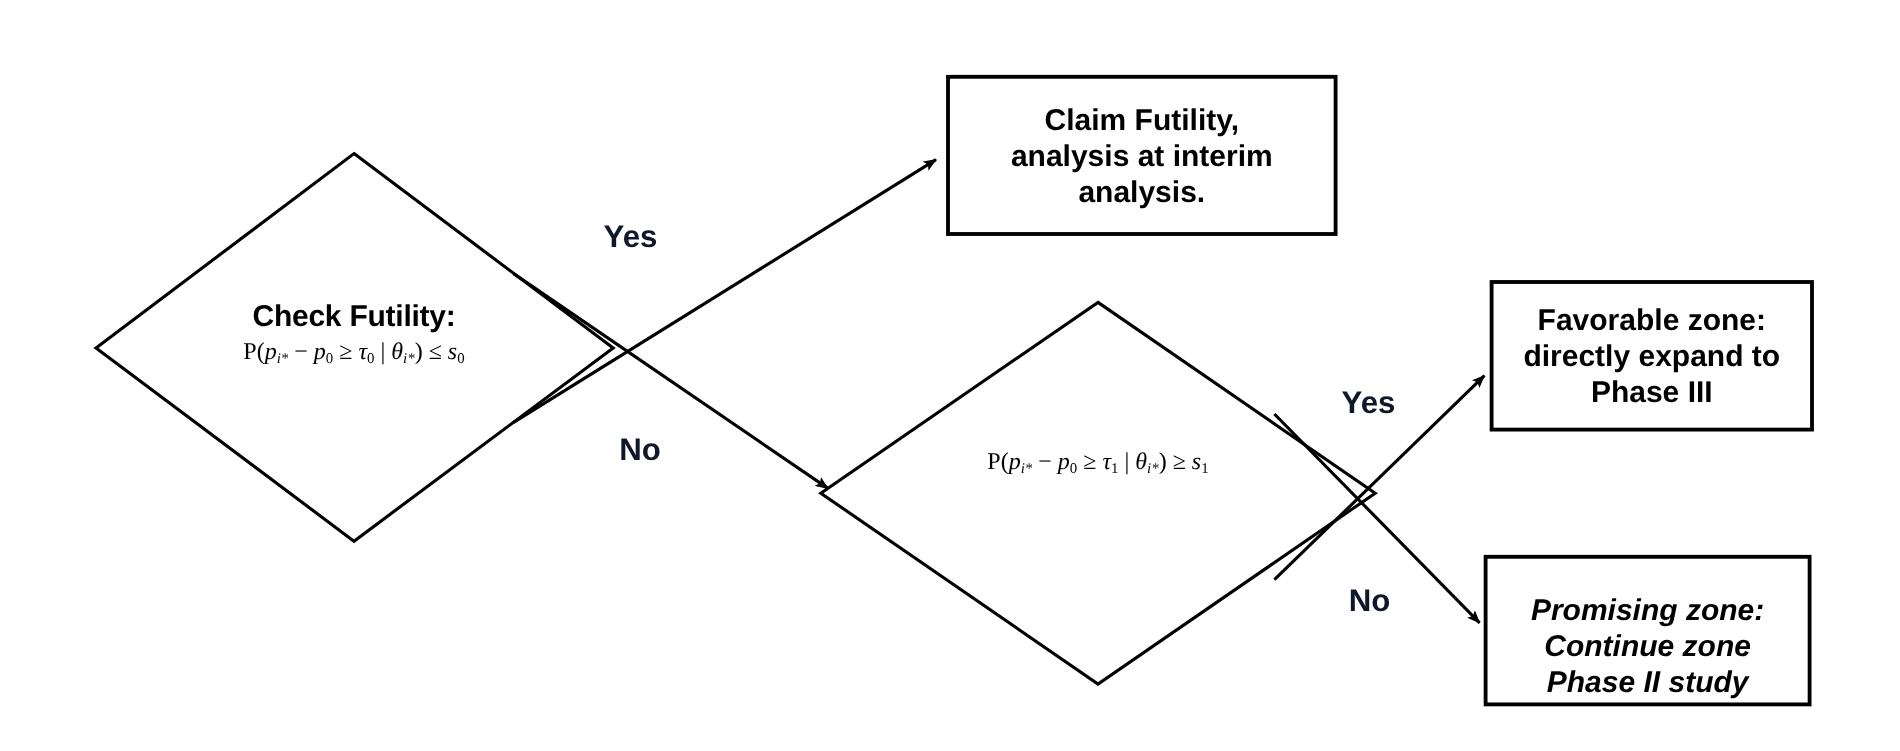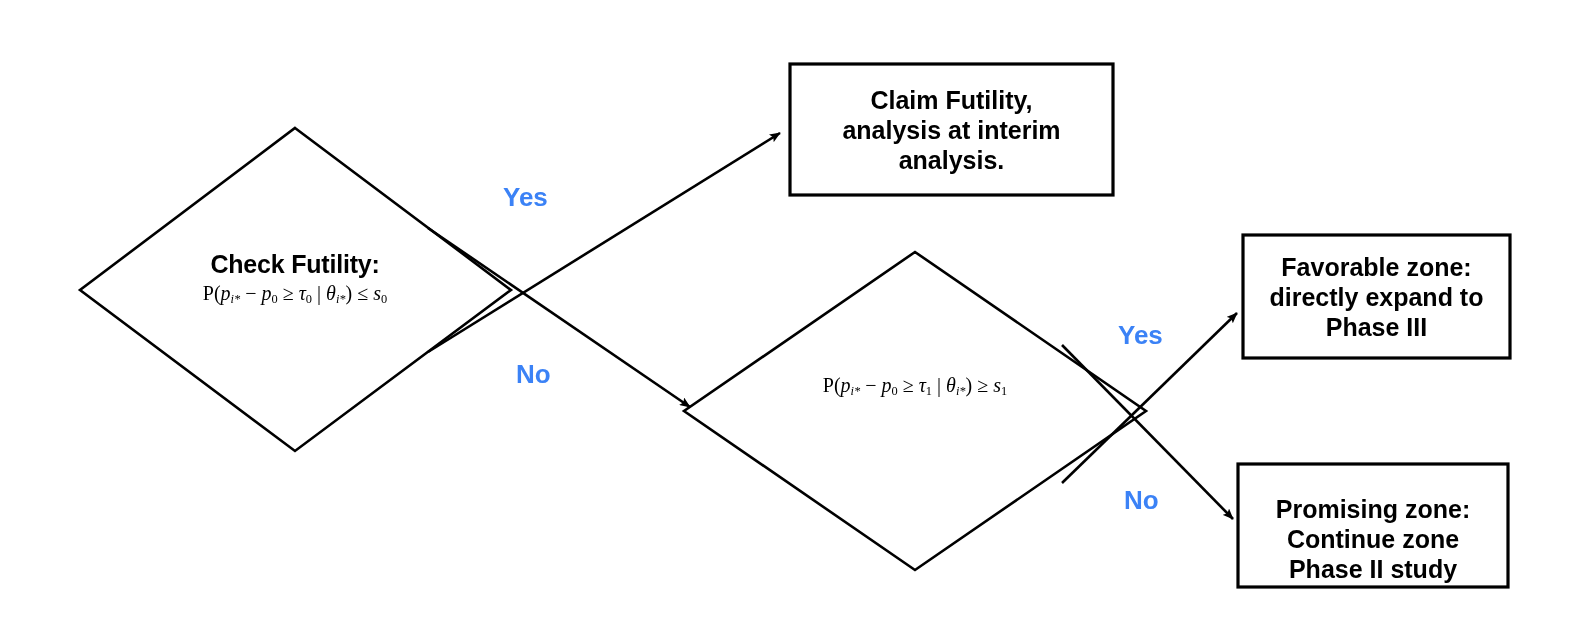--- a/index.html
+++ b/index.html
@@ -67,21 +67,21 @@
     color: #000000;
     box-sizing: border-box;
     padding: 2px 6px;
     border-radius: 18px;
   }
   .edge-label {
     position: absolute;
     font-family: "Liberation Sans", sans-serif;
     font-weight: bold;
     font-size: 26px;
-    color: #3b82f6;
+    color: #0f172a;
     white-space: nowrap;
   }
 </style>
 </head>
 <body>
 
 <div id="canvas">
 
   <svg id="wires" viewBox="0 0 1583 626">
     <defs>
@@ -132,21 +132,21 @@
     <div>analysis at interim</div>
     <div>analysis.</div>
   </div>
 
   <div class="box-text" style="left:1243px; top:235px; width:267px; height:123px;">
     <div>Favorable zone:</div>
     <div>directly expand to</div>
     <div>Phase III</div>
   </div>
 
-  <div class="box-text" style="left:1238px; top:464px; width:270px; height:150px;">
+  <div class="box-text" style="left:1238px; top:464px; width:270px; height:150px;font-style:italic;">
     <div>Promising zone:</div>
     <div>Continue zone</div>
     <div>Phase II study</div>
   </div>
 
   <div class="edge-label" style="left:503px; top:182px;">Yes</div>
 
   <div class="edge-label" style="left:516px; top:359px;">No</div>
 
   <div class="edge-label" style="left:1118px; top:320px;">Yes</div>

